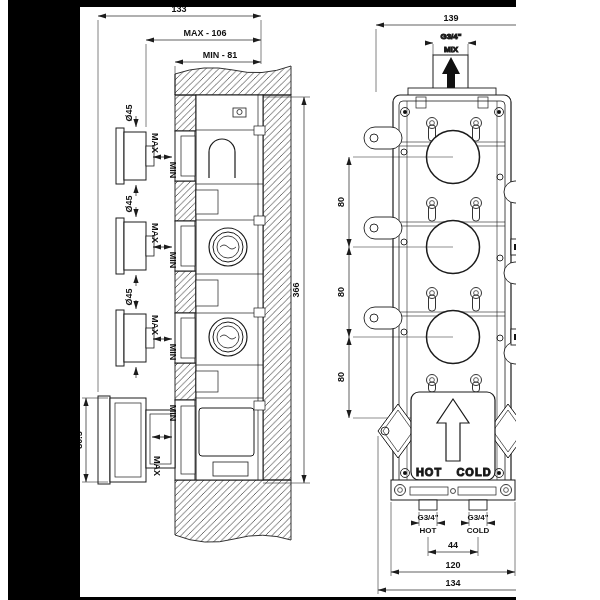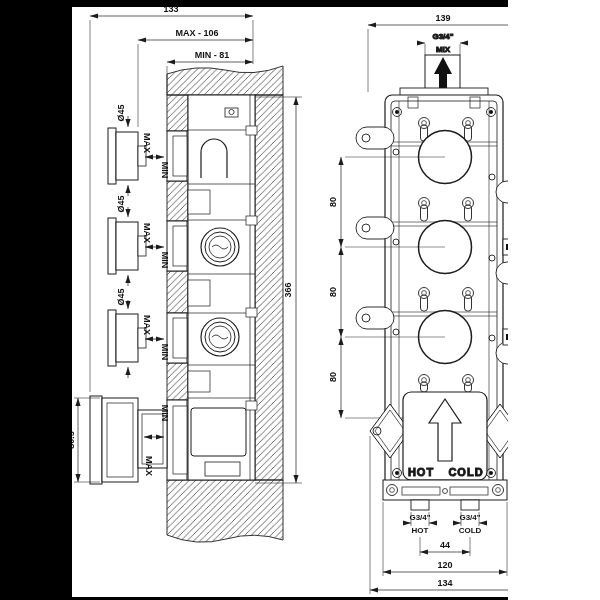--- a/index.html
+++ b/index.html
@@ -1,16 +1,16 @@
 <!DOCTYPE html>
 <html><head>
 <meta charset="utf-8">
 <style>
   html,body{margin:0;padding:0;background:#fff;}
-  .stage{position:relative;width:508px;height:600px;overflow:hidden;background:#fff;}
+  .stage{position:relative;width:508px;height:600px;overflow:hidden;background:#fff;margin-left:8px;}
   svg text{font-family:"Liberation Sans","DejaVu Sans",sans-serif;font-size:9px;font-weight:bold;fill:#111;}
   svg text.t8{font-size:8px;}
   svg text.t7{font-size:7.5px;}
   svg text.t11{font-size:11px;letter-spacing:1px;}
 </style>
 </head>
 <body>
 
 <div class="stage">
 <svg width="600" height="600" viewBox="0 0 600 600">

